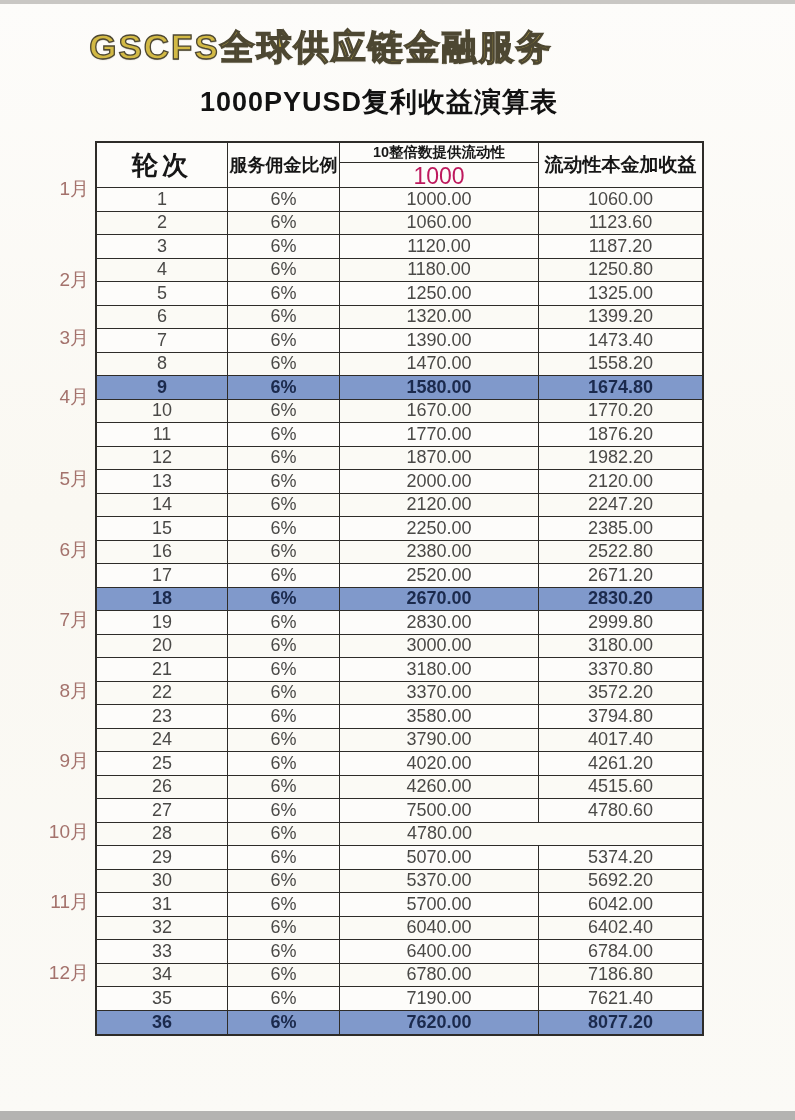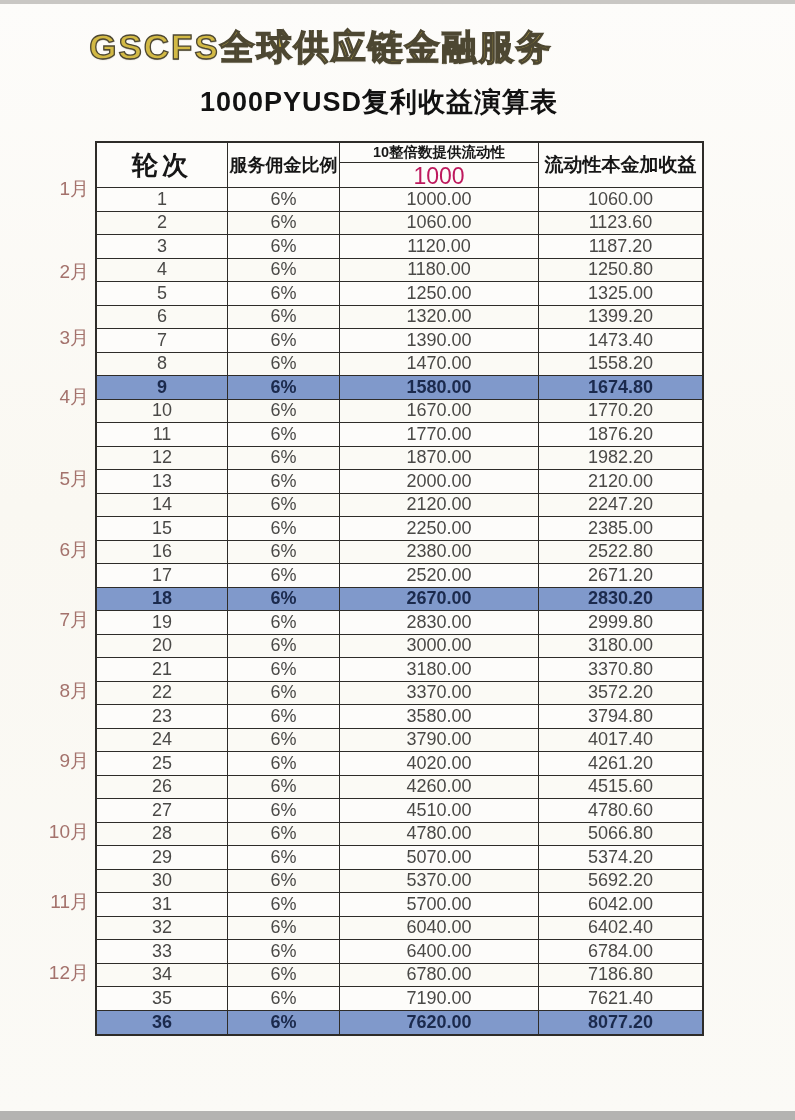--- a/index.html
+++ b/index.html
@@ -154,21 +154,21 @@
 <body>
 
 <div class="edge-top"></div>
 
 <div class="brand-title">GSCFS全球供应链金融服务</div>
 <div class="table-title">1000PYUSD复利收益演算表</div>
 
 <div class="table-area">
   <div class="month-gutter" id="months">
       <div class="month" style="top: 36px;">1月</div>
-      <div class="month" style="top: 119px;">2月</div>
+      <div class="month" style="top: 127px;">2月</div>
       <div class="month" style="top: 185px;">3月</div>
       <div class="month" style="top: 244px;">4月</div>
       <div class="month" style="top: 326px;">5月</div>
       <div class="month" style="top: 396.5px;">6月</div>
       <div class="month" style="top: 467px;">7月</div>
       <div class="month" style="top: 537.5px;">8月</div>
       <div class="month" style="top: 608px;">9月</div>
       <div class="month" style="top: 678.5px;">10月</div>
       <div class="month" style="top: 749px;">11月</div>
       <div class="month" style="top: 819.5px;">12月</div>
@@ -337,28 +337,27 @@
         </div>
         <div class="tr alt">
           <div class="td">26</div>
           <div class="td">6%</div>
           <div class="td">4260.00</div>
           <div class="td">4515.60</div>
         </div>
         <div class="tr">
           <div class="td">27</div>
           <div class="td">6%</div>
-          <div class="td">4510.00</div>
+          <div class="td">7500.00</div>
           <div class="td">4780.60</div>
         </div>
         <div class="tr alt">
           <div class="td">28</div>
           <div class="td">6%</div>
           <div class="td">4780.00</div>
-          <div class="td">5066.80</div>
         </div>
         <div class="tr">
           <div class="td">29</div>
           <div class="td">6%</div>
           <div class="td">5070.00</div>
           <div class="td">5374.20</div>
         </div>
         <div class="tr alt">
           <div class="td">30</div>
           <div class="td">6%</div>

